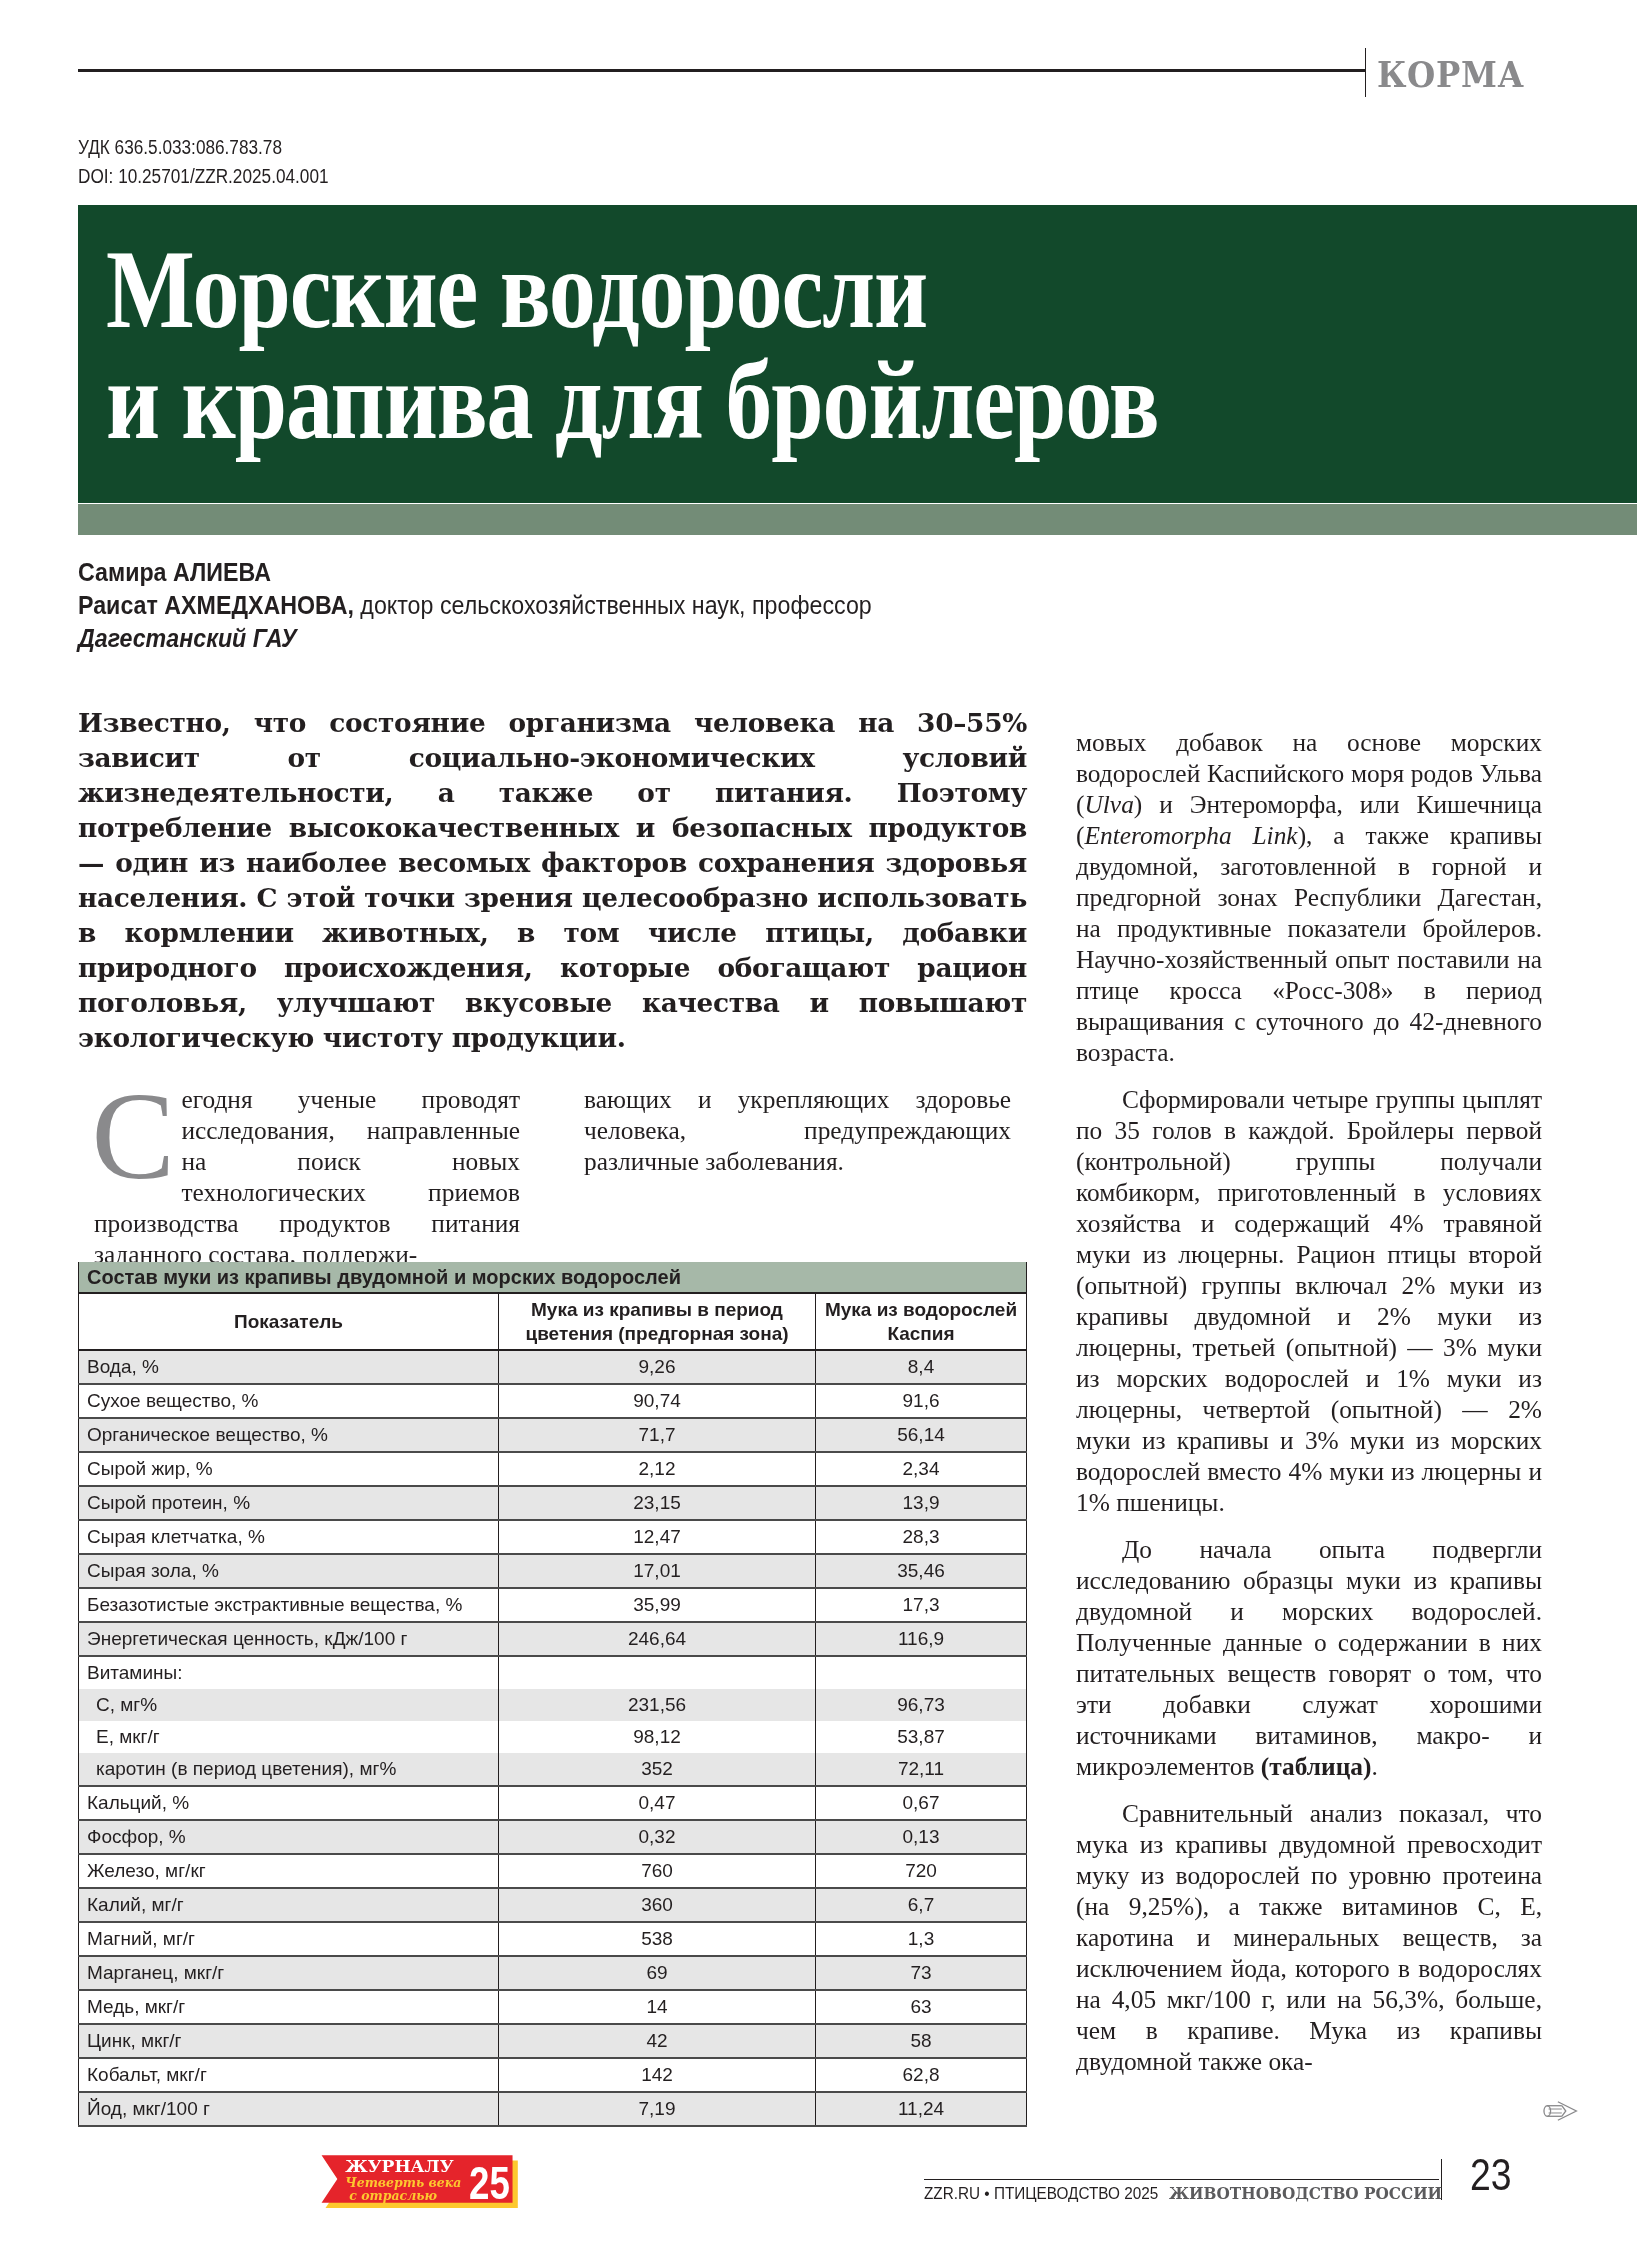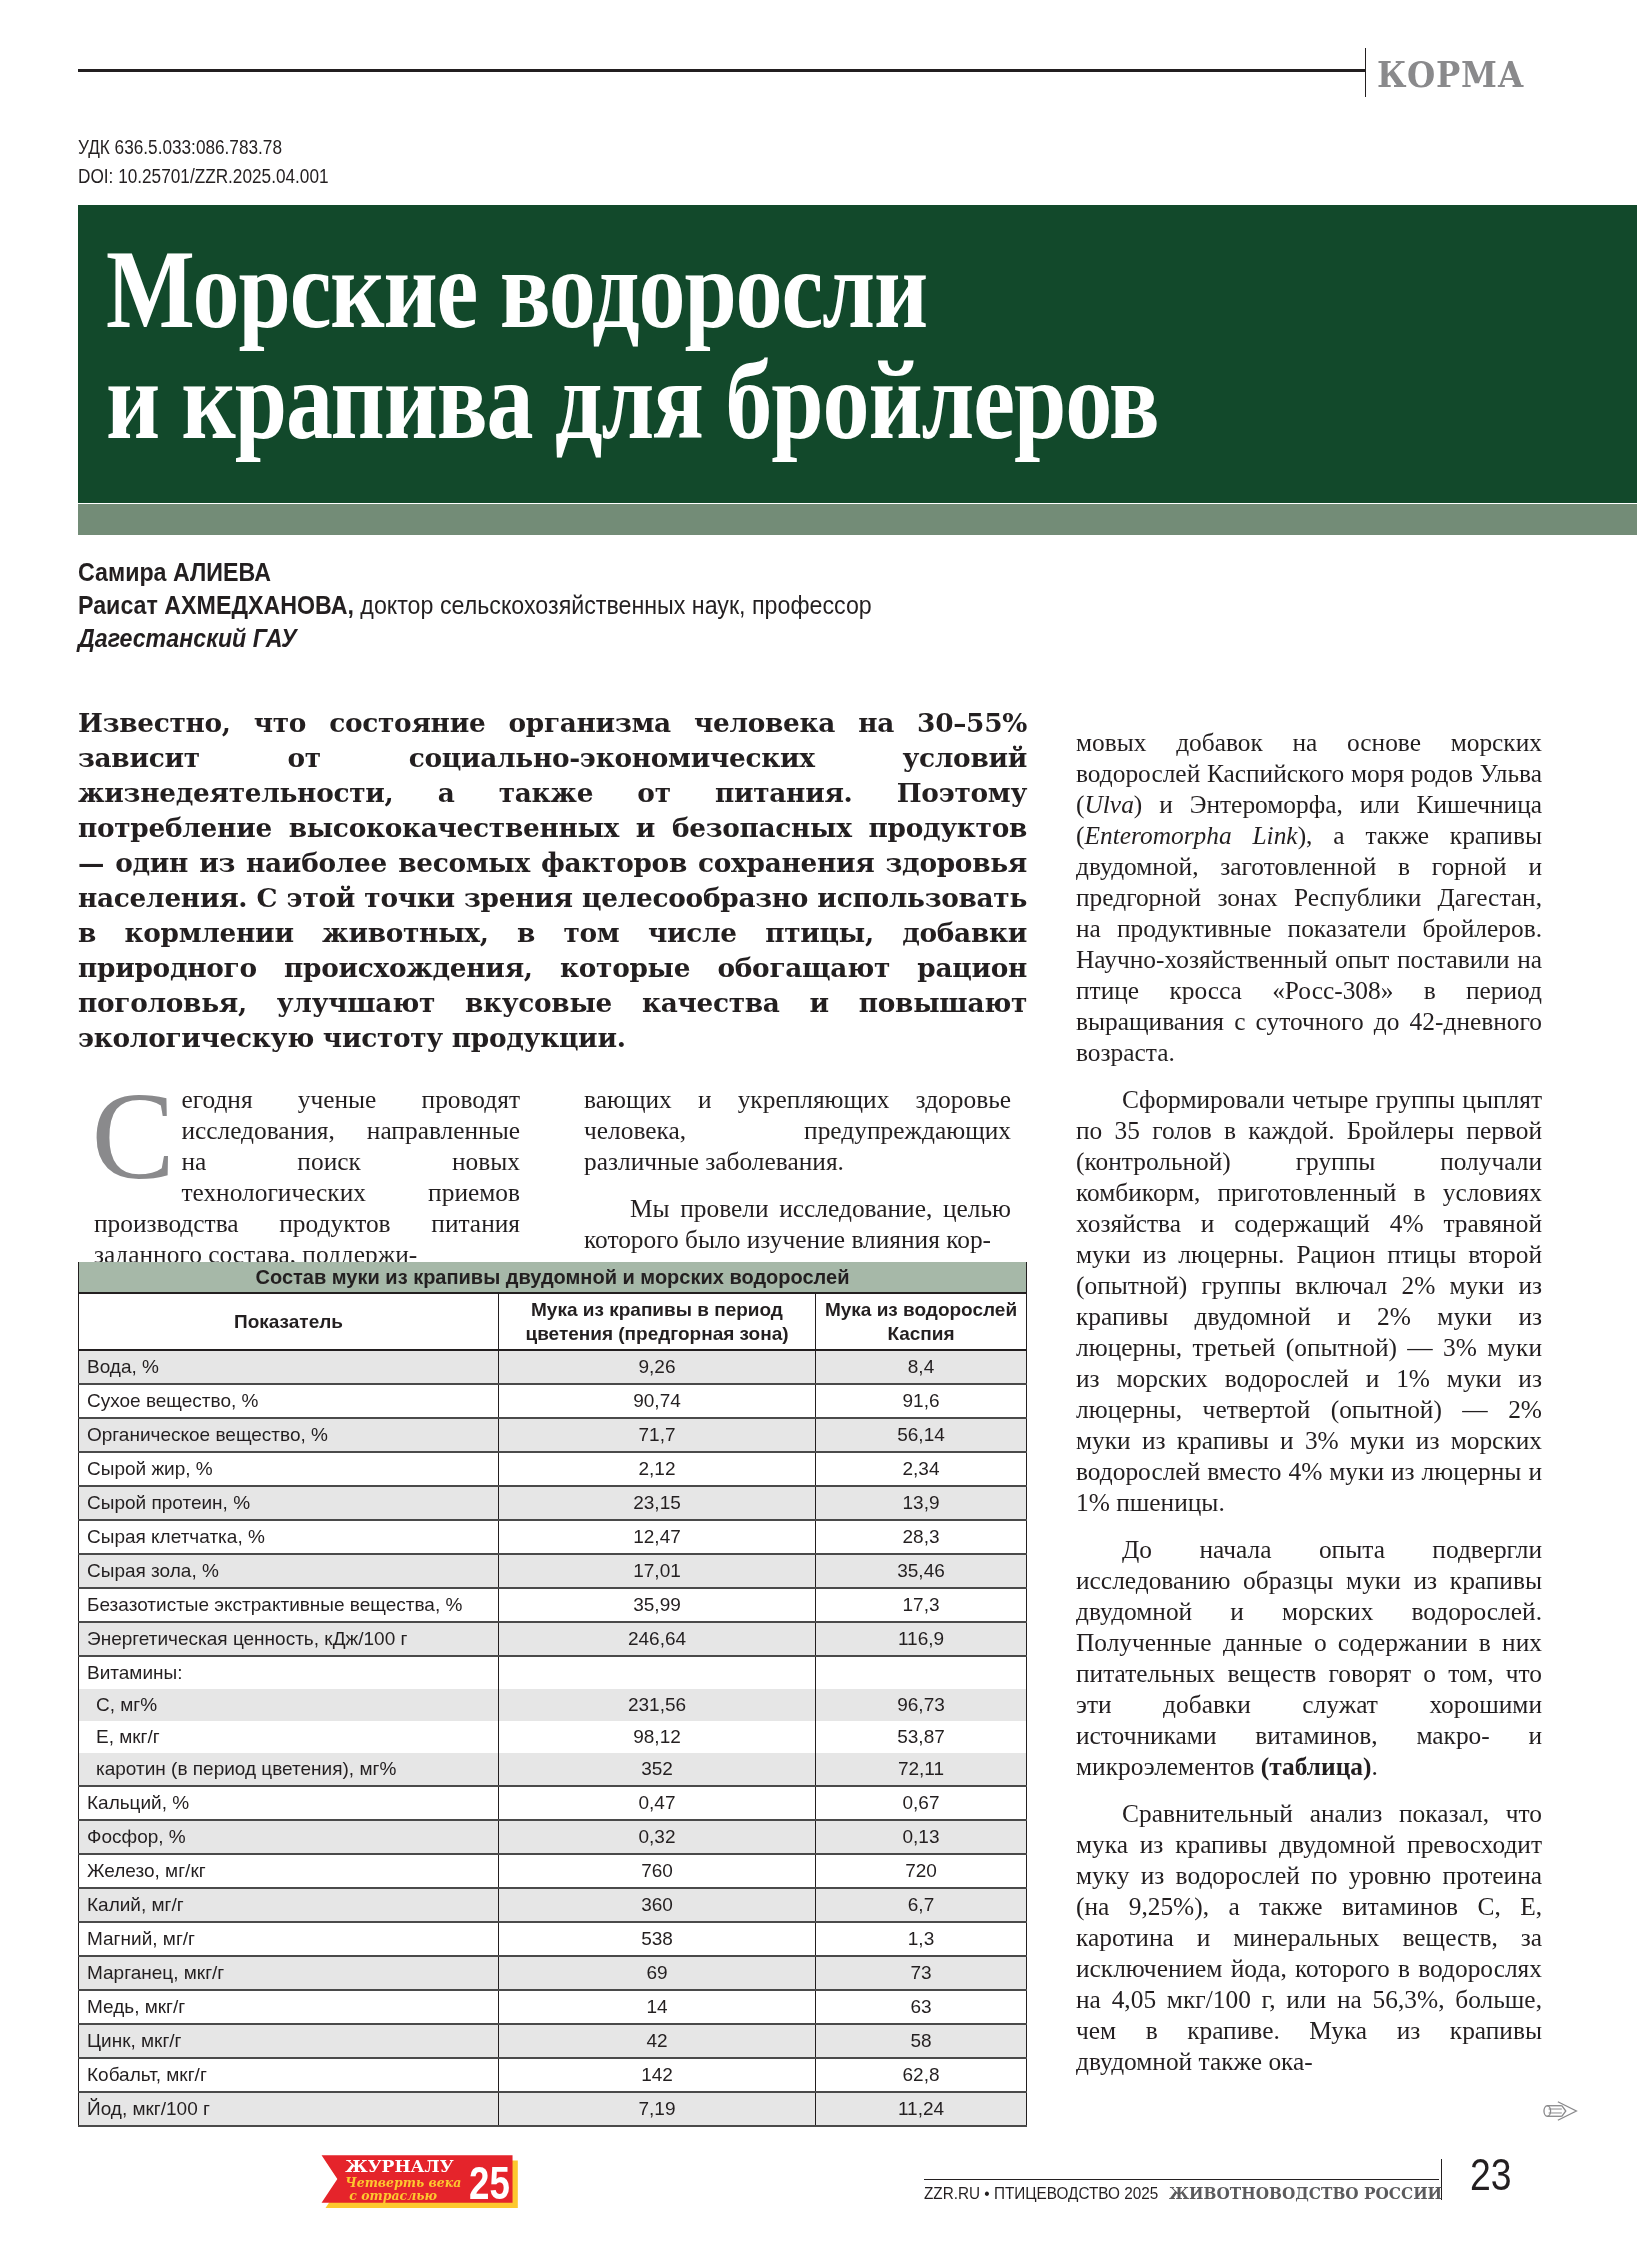--- a/index.html
+++ b/index.html
@@ -32,21 +32,21 @@
   .col p { margin:16px; text-indent:46px; }
   .col p.noindent { text-indent:0; }
   .col-a { left:78px; top:1068px; width:458px; }
   .col-b { left:568px; top:1068px; width:459px; }
   .col-r { left:1060px; top:711px; width:498px; }
   .dropcap { float:left; font-size:125px; line-height:99px; color:#8a8a8c; margin:2.6px 6.6px 0 -2.6px; font-family:"Liberation Serif", serif; }
 
   
   .tbl { left:78px; top:1262px; width:949px; border-collapse:collapse; font-size:19px; }
   .tbl td, .tbl th { padding:0 8px; height:32px; border-left:1.3px solid #231f20; border-right:1.3px solid #231f20; }
-  .tbl .caption-row th { background:#a6b8a8; height:30px; font-size:20px; font-weight:bold; border-bottom:2px solid #231f20; text-align:center; }
+  .tbl .caption-row th { background:#a6b8a8; height:30px; font-size:20px; font-weight:bold; border-bottom:2px solid #231f20; text-align:left; }
   .tbl .head-row th { height:55px; font-weight:bold; text-align:center; line-height:24px; border-bottom:2px solid #231f20; background:#fff; }
   .tbl tr.row td { border-bottom:2px solid #4a4a4a; }
   .tbl tr.row.nob td { border-bottom:none; }
   .tbl tr.gray td { background:#e6e6e6; }
   .tbl td.num { text-align:center; }
   .tbl td.ind { padding-left:17px; }
   .tbl-wrap-c1 { width:420px; }
   .tbl-wrap-c2 { width:317px; }
 
   
@@ -82,21 +82,20 @@
   <div class="aff">Дагестанский ГАУ</div>
 </div>
 
 <div class="abs lead">Известно, что состояние организма человека на 30–55% зависит от социально-экономических условий жизнедеятельности, а также от питания. Поэтому потребление высококачественных и безопасных продуктов — один из наиболее весомых факторов сохранения здоровья населения. С этой точки зрения целесообразно использовать в кормлении животных, в том числе птицы, добавки природного происхождения, которые обогащают рацион поголовья, улучшают вкусовые качества и повышают экологическую чистоту продукции.</div>
 
 <div class="abs col col-a serif">
   <p class="noindent"><span class="dropcap">С</span><span>егодня ученые проводят исследования, направленные на поиск новых технологических приемов производства продуктов питания заданного состава, поддержи-</span></p>
 </div>
 <div class="abs col col-b serif">
   <p class="noindent">вающих и укрепляющих здоровье человека, предупреждающих различные заболевания.</p>
-  <p>Мы провели исследование, целью которого было изучение влияния кор-</p>
 </div>
 
 <div class="abs col col-r serif">
   <p class="noindent"><span>мовых добавок на основе морских водорослей Каспийского моря родов Ульва (</span><i>Ulva</i><span>) и Энтероморфа, или Кишечница (</span><i>Enteromorpha Link</i><span>), а также крапивы двудомной, заготовленной в горной и предгорной зонах Республики Дагестан, на продуктивные показатели бройлеров. Научно-хозяйственный опыт поставили на птице кросса «Росс-308» в период выращивания с суточного до 42-дневного возраста.</span></p>
   <p>Сформировали четыре группы цыплят по 35 голов в каждой. Бройлеры первой (контрольной) группы получали комбикорм, приготовленный в условиях хозяйства и содержащий 4% травяной муки из люцерны. Рацион птицы второй (опытной) группы включал 2% муки из крапивы двудомной и 2% муки из люцерны, третьей (опытной) — 3% муки из морских водорослей и 1% муки из люцерны, четвертой (опытной) — 2% муки из крапивы и 3% муки из морских водорослей вместо 4% муки из люцерны и 1% пшеницы.</p>
   <p><span>До начала опыта подвергли исследованию образцы муки из крапивы двудомной и морских водорослей. Полученные данные о содержании в них питательных веществ говорят о том, что эти добавки служат хорошими источниками витаминов, макро- и микроэлементов </span><b>(таблица)</b><span>.</span></p>
   <p>Сравнительный анализ показал, что мука из крапивы двудомной превосходит муку из водорослей по уровню протеина (на 9,25%), а также витаминов С, Е, каротина и минеральных веществ, за исключением йода, которого в водорослях на 4,05 мкг/100 г, или на 56,3%, больше, чем в крапиве. Мука из крапивы двудомной также ока-</p>
 </div>
 
 <table class="abs tbl sans">

